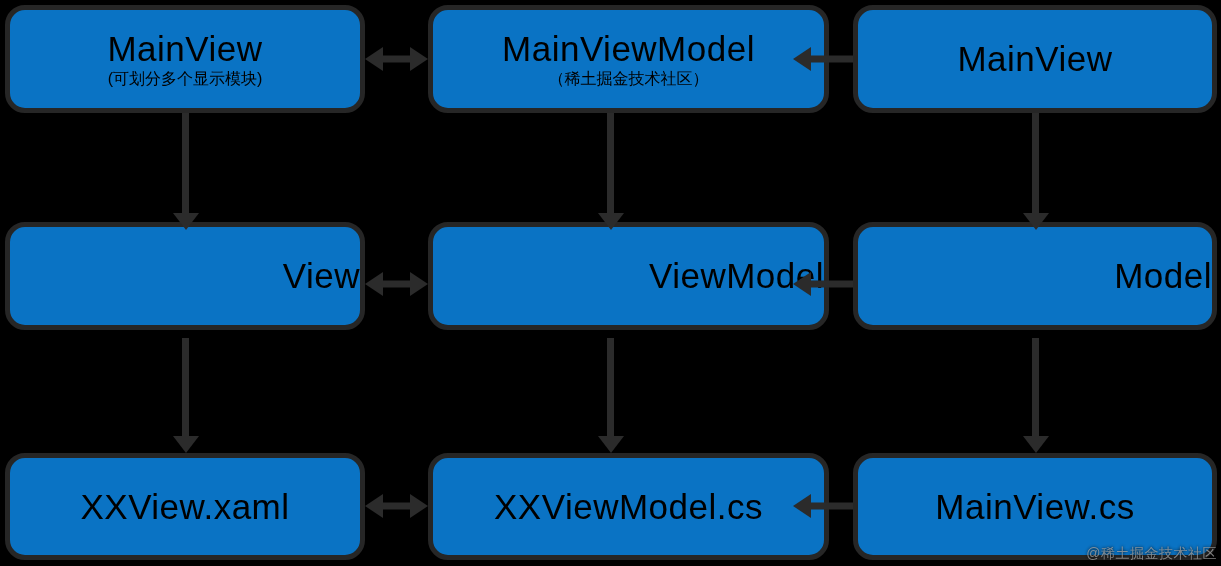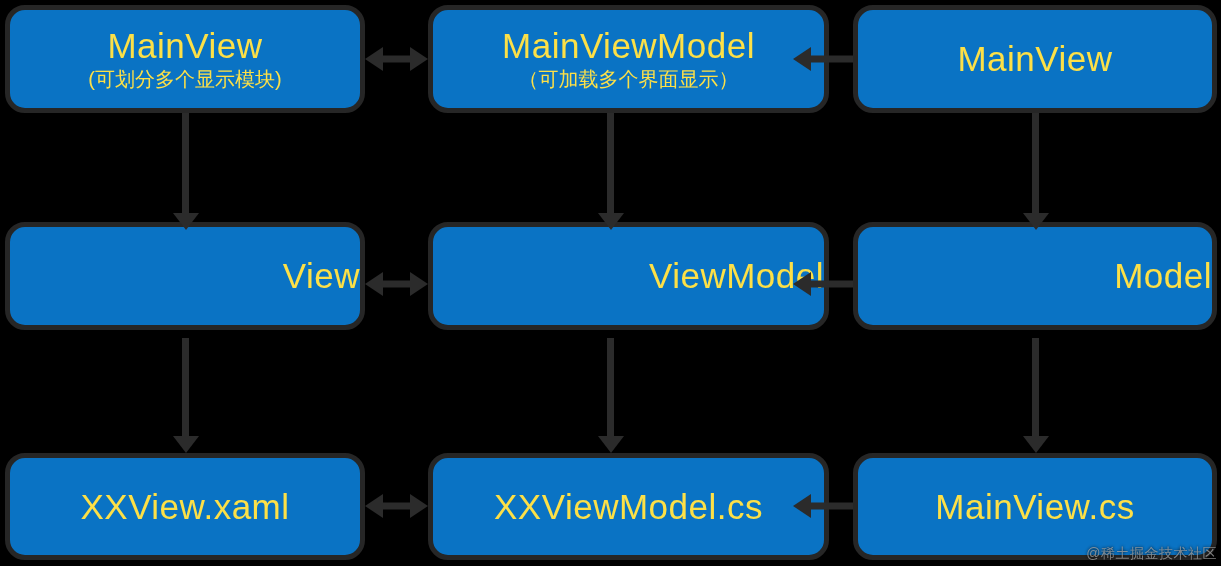--- a/index.html
+++ b/index.html
@@ -15,40 +15,40 @@
     overflow: hidden;
     font-family: "Liberation Sans", sans-serif;
   }
   
   .node {
     position: absolute;
     box-sizing: border-box;
     background: #0a73c4;
     border: 5px solid #262626;
     border-radius: 20px;
-    color: #fde047;
+    color: #000000;
     display: flex;
     flex-direction: column;
     align-items: center;
     justify-content: center;
     text-align: center;
   }
   .c1 { left: 5px;   width: 360px; }
   .c2 { left: 428px; width: 401px; }
   .c3 { left: 853px; width: 364px; }
   .r1 { top: 5px;    height: 108px; }
   .r2 { top: 222px;  height: 108px; align-items: flex-end; }
   .r3 { top: 453px;  height: 107px; }
   .node .title {
     font-size: 35px;
     line-height: 1.12;
     letter-spacing: 0.5px;
   }
   .node .subtitle {
-    font-size: 20px;
+    font-size: 16px;
     line-height: 1.25;
     margin-top: 1px;
   }
   
   .h-arrow {
     position: absolute;
     height: 30px;
   }
   .h-arrow .shaft {
     position: absolute;
@@ -107,21 +107,21 @@
 <body>
 
 <div class="canvas">
 
   <div class="node r1 c1">
     <div class="title">MainView</div>
     <div class="subtitle">(可划分多个显示模块)</div>
   </div>
   <div class="node r1 c2">
     <div class="title">MainViewModel</div>
-    <div class="subtitle">（可加载多个界面显示）</div>
+    <div class="subtitle">（稀土掘金技术社区）</div>
   </div>
   <div class="node r1 c3">
     <div class="title">MainView</div>
   </div>
 
   <div class="node r2 c1">
     <div class="title">View</div>
   </div>
   <div class="node r2 c2">
     <div class="title">ViewModel</div>

